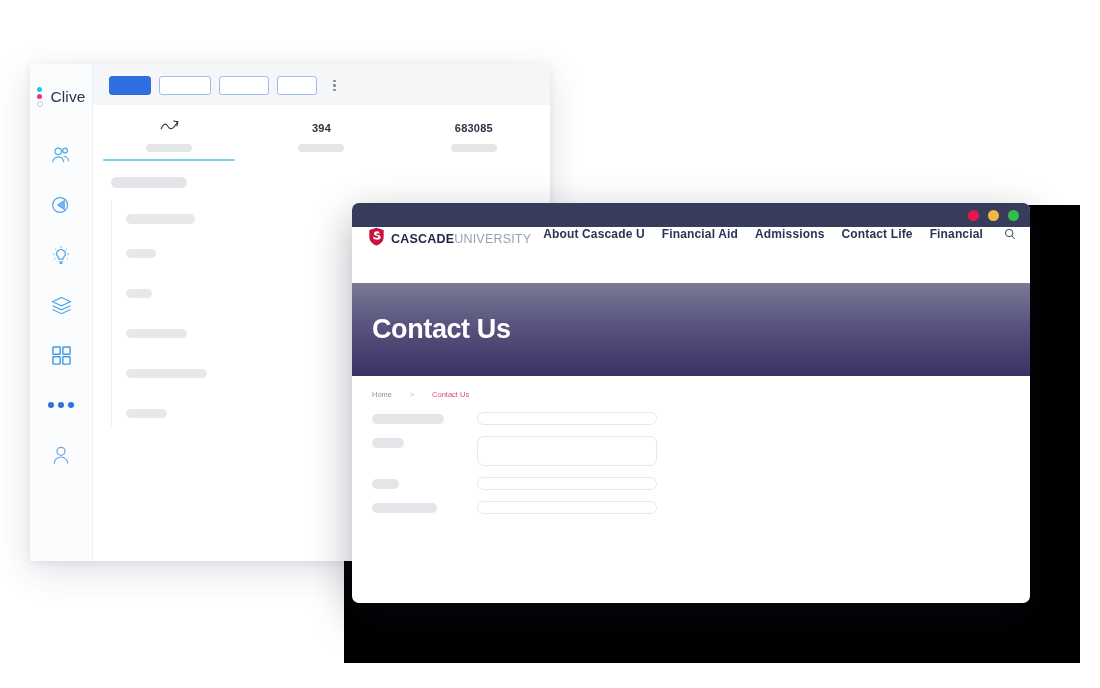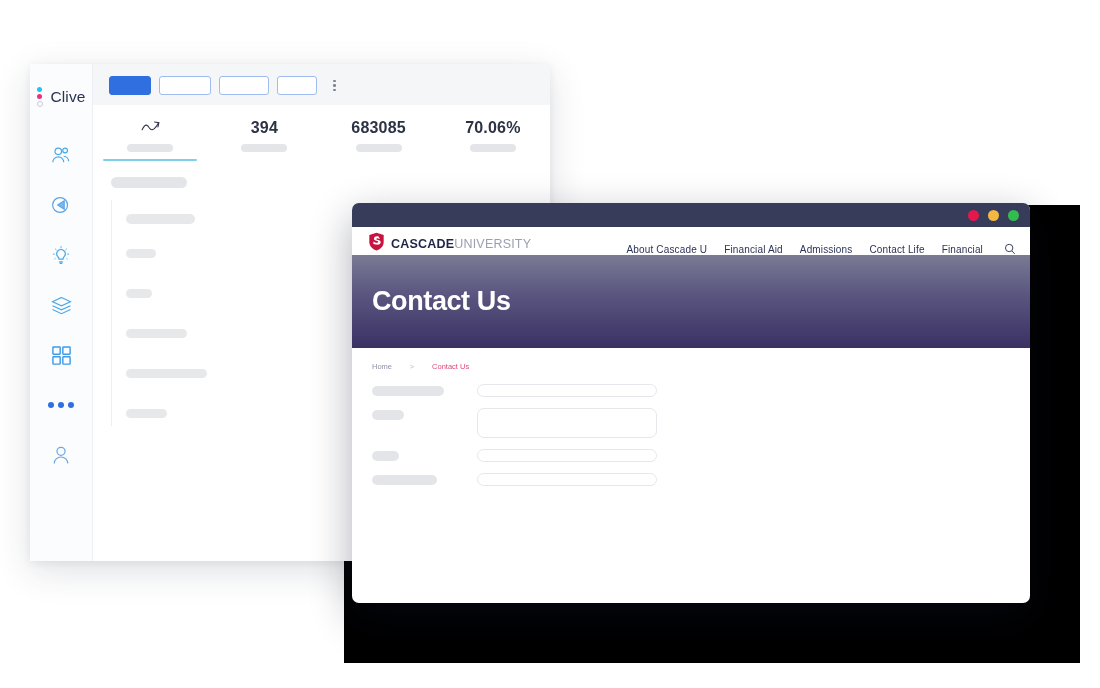--- a/index.html
+++ b/index.html
@@ -161,21 +161,21 @@
   }
   .stat {
     flex: 1;
     display: flex;
     flex-direction: column;
     align-items: center;
     padding-bottom: 9px;
     position: relative;
   }
   .stat-value {
-    font-size: 16px;
+    font-size: 11px;
     font-weight: bold;
     color: #2c3344;
     height: 18px;
     line-height: 18px;
     letter-spacing: 0.2px;
   }
   .stat-sub {
     margin-top: 7px;
     height: 8px;
     width: 46px;
@@ -285,24 +285,24 @@
     color: #ffffff;
     font-size: 7.8px;
     font-weight: bold;
     padding: 0 13px;
     margin-left: 9px;
     text-decoration: underline;
     letter-spacing: 0.15px;
   }
 
   #site-header {
-    height: 28px;
-    background: #ffffff;
-    display: flex;
-    align-items: flex-end;
+    height: 56px;
+    background: #ffffff;
+    display: flex;
+    align-items: flex-start;
     padding: 0 14px 0 16px;
   }
   #logo {
     display: flex;
     align-items: center;
     gap: 6px;
   }
   #logo-text {
     font-size: 12.5px;
     letter-spacing: 0.2px;
@@ -314,22 +314,22 @@
   .logo-light {
     color: #9aa0b4;
   }
   #site-nav {
     margin-left: auto;
     display: flex;
     align-items: center;
     gap: 17px;
   }
   .nav-link {
-    font-size: 10px;
-    font-weight: normal;
+    font-size: 12px;
+    font-weight: bold;
     color: #2c3355;
     letter-spacing: 0.15px;
   }
   #search-icon-wrap {
     color: #2c3355;
     display: flex;
     align-items: center;
     margin-left: 4px;
   }
 
@@ -502,24 +502,20 @@
           </svg>
         </span>
         <span class="stat-sub"></span>
       </div>
       <div class="stat">
         <span class="stat-value">394</span>
         <span class="stat-sub"></span>
       </div>
       <div class="stat">
         <span class="stat-value">683085</span>
-        <span class="stat-sub"></span>
-      </div>
-      <div class="stat">
-        <span class="stat-value">70.06%</span>
         <span class="stat-sub"></span>
       </div>
     </div>
 
     <div id="form-area">
       <span class="skel" id="section-skel"></span>
       <div id="form-card">
         <div class="f-head"></div>
         <div class="f-row">
           <span class="f-label" style="width:30px"></span>

